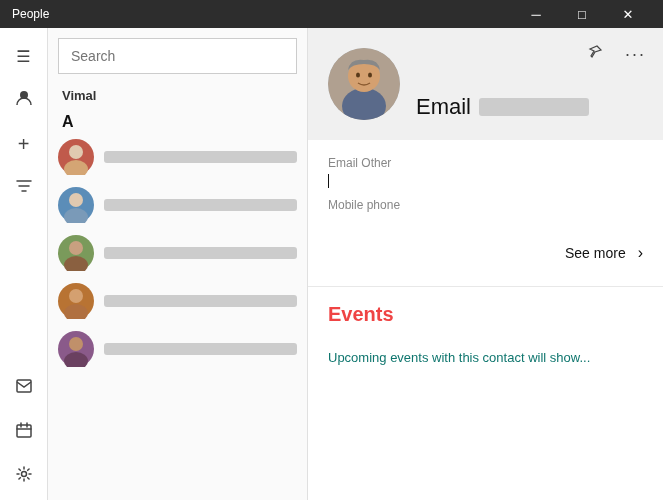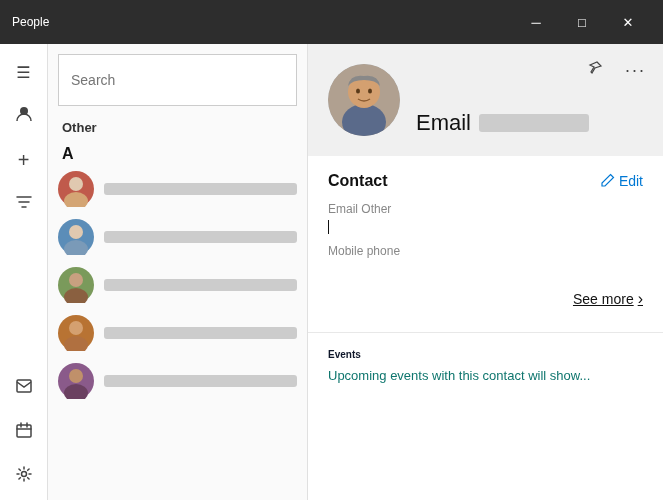--- a/index.html
+++ b/index.html
@@ -1,21 +1,21 @@
 <!DOCTYPE html>
 <html><head>
   <meta charset="utf-8">
   <style>
     * { box-sizing: border-box; margin: 0; padding: 0; }
     body { font-family: 'Segoe UI', Arial, sans-serif; background: #f3f3f3; width: 663px; height: 500px; overflow: hidden; display: flex; flex-direction: column; }
 
     
     .titlebar {
       background: #2d2d2d;
-      height: 44px;
+      height: 28px;
       display: flex;
       align-items: center;
       padding: 0 12px;
       flex-shrink: 0;
     }
     .titlebar-title {
       color: #fff;
       font-size: 12px;
       flex: 1;
     }
@@ -77,21 +77,21 @@
       display: flex;
       flex-direction: column;
       border-right: 1px solid #e0e0e0;
       flex-shrink: 0;
     }
     .search-container {
       padding: 10px 10px;
     }
     .search-box {
       width: 100%;
-      height: 52px;
+      height: 36px;
       border: 1px solid #ccc;
       background: #fff;
       padding: 0 12px;
       font-size: 14px;
       color: #0369a1;
       outline: none;
     }
 
     .contact-list-header {
       padding: 4px 14px 4px 14px;
@@ -254,38 +254,37 @@
 
     .see-more-row {
       display: flex;
       justify-content: flex-end;
       align-items: center;
       padding: 4px 0 8px 0;
     }
     .see-more-btn {
       display: flex;
       align-items: center;
-      gap: 4px;
+      gap: 12px;
       background: transparent;
       border: none;
       cursor: pointer;
       font-size: 14px;
       color: #111;
-      text-decoration: underline;
     }
 
     
     .events-section {
       padding: 16px 20px;
     }
     .events-title {
-      font-size: 10px;
+      font-size: 20px;
       font-weight: 600;
-      color: #0f172a;
-      margin-bottom: 8px;
+      color: #ef4444;
+      margin-bottom: 24px;
     }
     .events-text {
       font-size: 13px;
       color: #0f766e;
     }
     .av-initials-aj { background: #7a5af8; }
     .av-1 { background: #c05a4b; }
     .av-2 { background: #5b8db8; }
     .av-3 { background: #7a9a5b; }
     .av-4 { background: #b87333; }
@@ -355,21 +354,21 @@
           <path d="M8 1v2M8 13v2M1 8h2M13 8h2M2.93 2.93l1.41 1.41M11.66 11.66l1.41 1.41M2.93 13.07l1.41-1.41M11.66 4.34l1.41-1.41" stroke="#444" stroke-width="1.5" stroke-linecap="round"></path>
         </svg>
       </span>
     </button>
   </div>
 
   <div class="contact-list-panel">
     <div class="search-container">
       <input class="search-box" type="text" placeholder="Search" style="">
     </div>
-    <div class="contact-list-header">Other</div>
+    <div class="contact-list-header">Vimal</div>
     <div class="contact-list">
       <div class="alpha-header">A</div>
 
       <div class="contact-item">
         <div class="contact-avatar av-1">
           <svg width="36" height="36" viewBox="0 0 36 36">
               <circle cx="18" cy="13" r="7" fill="#e0c9b0"></circle>
               <ellipse cx="18" cy="30" rx="12" ry="9" fill="#d4a574"></ellipse>
             </svg>
         </div>
@@ -452,31 +451,20 @@
         </svg>
       </div>
 
       <div class="contact-large-name">
         <span>Email</span>
         <span class="name-blur"></span>
       </div>
     </div>
 
     <div class="contact-section">
-      <div class="section-header">
-        <span class="section-title">Contact</span>
-        <button class="edit-btn">
-          <span>
-            <svg width="14" height="14" viewBox="0 0 14 14" fill="none">
-              <path d="M9.5 1.5l3 3L4 13H1v-3L9.5 1.5z" stroke="#0078d4" stroke-width="1.2" fill="none"></path>
-            </svg>
-          </span>
-          <span>Edit</span>
-        </button>
-      </div>
 
       <div class="contact-field">
         <div class="field-label">Email Other</div>
         <div class="field-value">
           <span class="field-cursor"></span>
         </div>
       </div>
 
       <div class="contact-field">
         <div class="field-label">Mobile phone</div>

